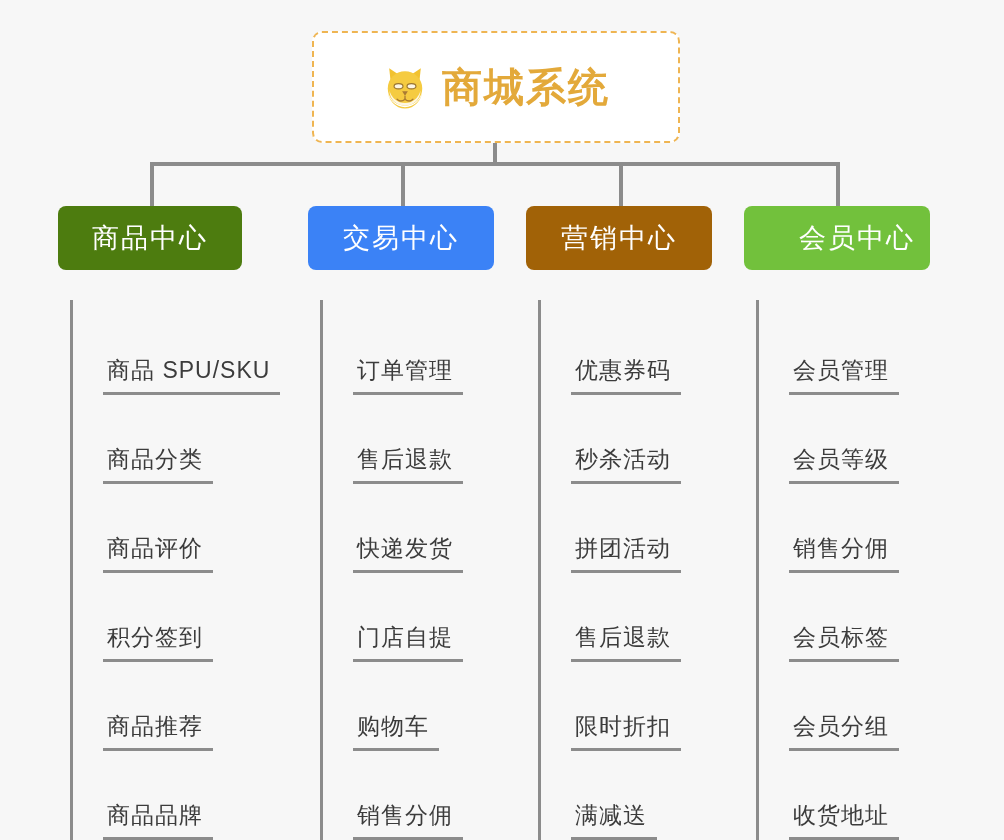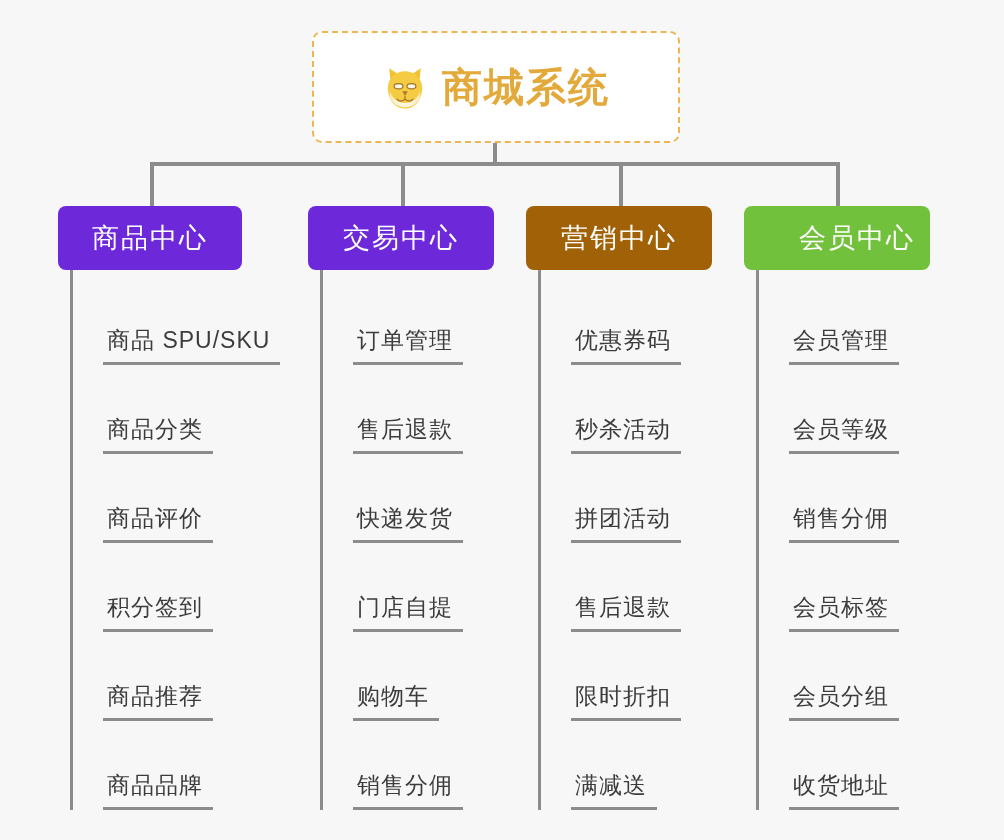--- a/index.html
+++ b/index.html
@@ -94,20 +94,21 @@
     box-sizing: border-box;
     white-space: nowrap;
   }
 
   
   .branch {
     position: relative;
     margin-left: 12px;
     padding-top: 6px;
     border-left: 3px solid #8c8c8c;
+    margin-top: 30px;
   }
   .leaf {
     position: relative;
     height: 89px;
     display: flex;
     align-items: flex-end;
     box-sizing: border-box;
   }
   .leaf-label {
     display: inline-block;
@@ -145,21 +146,21 @@
   </div>
 
   <div class="conn conn-v-root"></div>
   <div class="conn conn-h-bus"></div>
   <div class="conn conn-v-drop" style="left:150px;"></div>
   <div class="conn conn-v-drop" style="left:401px;"></div>
   <div class="conn conn-v-drop" style="left:619px;"></div>
   <div class="conn conn-v-drop" style="left:836px;"></div>
 
   <div class="column" style="left:58px;width:184px;">
-    <div class="cat-header" style="background:#6d28d9;">
+    <div class="cat-header" style="background:#4d7c0f;">
       <span>商品中心</span>
     </div>
     <div class="branch">
       <div class="leaf">
           <span class="leaf-label">商品 SPU/SKU</span>
         </div>
       <div class="leaf">
           <span class="leaf-label">商品分类</span>
         </div>
       <div class="leaf">
@@ -171,21 +172,21 @@
       <div class="leaf">
           <span class="leaf-label">商品推荐</span>
         </div>
       <div class="leaf">
           <span class="leaf-label">商品品牌</span>
         </div>
     </div>
   </div>
 
   <div class="column" style="left:308px;width:186px;">
-    <div class="cat-header" style="background:#6d28d9;">
+    <div class="cat-header" style="background:#3b82f6;">
       <span>交易中心</span>
     </div>
     <div class="branch">
       <div class="leaf">
           <span class="leaf-label">订单管理</span>
         </div>
       <div class="leaf">
           <span class="leaf-label">售后退款</span>
         </div>
       <div class="leaf">

